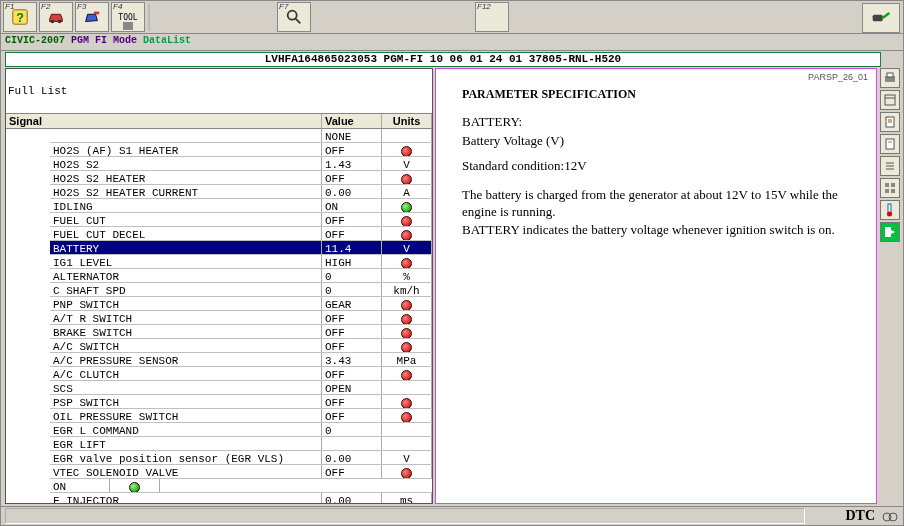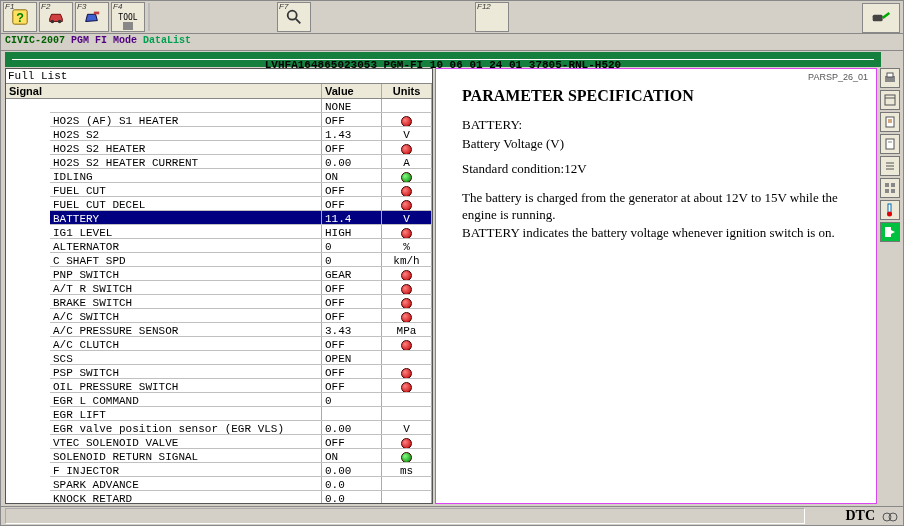--- a/index.html
+++ b/index.html
@@ -8,39 +8,39 @@
   .toolbar-top { height: 33px; display: flex; align-items: center; padding: 7px 2px; background: #d4d0c8; border-bottom: 1px solid #888; position: relative; gap:2px;}
   .tool-btn { width: 34px; height: 30px; border: 1px solid #888; background: #ece9d8; display: flex; flex-direction: column; align-items: center; justify-content: center; font-size: 8px; cursor: pointer; position: relative; }
   .tool-btn .flabel { position: absolute; top: -1px; left: 1px; font-size: 8px; font-style: italic; color: #333; }
   .tool-btn svg { width: 20px; height: 18px; }
   .gap-mark { width: 14px; border-left:2px solid #bbb; height:28px; margin:0 1px;}
   .right-top { position: absolute; right: 3px; top: 2px; }
   .breadcrumb { height: 17px; padding: 1px 4px; font-size: 10px; font-family: 'Courier New', monospace; border-bottom: 1px solid #888; background:#d4d0c8;}
   .breadcrumb .v { color: #006000; font-weight: bold; }
   .breadcrumb .m { color: #500080; font-weight: bold; }
   .breadcrumb .d { color: #00a050; font-weight: bold; }
-  .header-strip { height: 15px; background: #fff; border: 7px solid #15803d; margin: 1px 22px 1px 4px; text-align: center; font-family: 'Courier New', monospace; font-size: 11px; font-weight: bold; line-height: 13px; }
+  .header-strip { height: 15px; background: #fff; border: 1px solid #15803d; margin: 1px 22px 1px 4px; text-align: center; font-family: 'Courier New', monospace; font-size: 11px; font-weight: bold; line-height: 13px; }
   .content { flex: 1; display: flex; gap: 2px; padding: 0 2px 2px 4px; overflow: hidden; }
   .left-pane { width: 428px; border: 1px solid #555; background: #fff; display: flex; flex-direction: column; overflow: hidden; }
-  .full-list-label { font-family: 'Courier New', monospace; font-size: 11px; padding: 1px 2px; background: #fff; border-bottom:1px solid #888;}
+  .full-list-label { font-family: 'Courier New', monospace; font-size: 11px; padding: 16px 2px; background: #fff; border-bottom:1px solid #888;}
   .table-head { display: flex; background: #ece9d8; border-bottom: 1px solid #888; font-weight: bold; font-size: 11px; }
   .table-head .col, .row .col { padding: 1px 3px; border-right: 1px solid #aaa; overflow: hidden; white-space: nowrap; }
   .col-signal { flex: 1; }
   .col-value { width: 60px; text-align: left; }
   .col-units { width: 50px; text-align: center; }
   .table-body { flex: 1; overflow: hidden; font-family: 'Courier New', monospace; font-size: 11px; padding-left: 44px; }
   .row { display: flex; border-bottom: 1px solid #c0c0c0; height: 14px; line-height: 14px; }
   .row.selected { background: #000080; color: #fff; }
   .row.selected .col-value, .row.selected .col-units { background:#000080; color:#fff;}
   .dot { display:inline-block; width:11px; height:11px; border-radius:50%; vertical-align:middle; border:1px solid #400; }
   .dot.red { background: radial-gradient(circle at 35% 35%, #ff8080, #c00000); }
   .dot.green { background: radial-gradient(circle at 35% 35%, #80ff80, #008000); }
   .right-pane { flex: 1; border: 1px solid #d946ef; background: #fff; padding: 8px 26px; font-family: 'Times New Roman', serif; font-size: 13px; position: relative; }
   .right-pane .tag { position: absolute; top: 3px; right: 8px; font-size: 9px; font-family: Arial; color:#555;}
-  .right-pane h2 { font-size: 16px; font-weight: bold; margin-bottom: 12px; margin-top:10px;}
+  .right-pane h2 { font-size: 12px; font-weight: bold; margin-bottom: 12px; margin-top:10px;}
   .right-pane p { margin-bottom: 2px; line-height: 1.3; }
   .side-toolbar { width: 22px; display: flex; flex-direction: column; gap: 2px; align-items:center; padding-top:0;}
   .side-btn { width: 20px; height: 20px; border: 1px solid #777; background: #ece9d8; cursor: pointer; display:flex; align-items:center; justify-content:center;}
   .side-btn svg { width:14px; height:14px;}
   .side-btn.green-bg { background:#00c040;}
   .status-bar { height: 19px; border-top: 1px solid #888; display: flex; align-items: center; padding: 0 4px; background:#d4d0c8;}
   .status-bar .filler { flex:1; border:1px inset #fff; height:16px; margin-right:40px;}
   .status-bar .dtc { font-size: 14px; font-weight: bold; font-family:'Times New Roman',serif; margin-right:6px;}
   .status-bar .tray { width:18px; height:15px; display:inline-block;}
 </style>
@@ -237,21 +237,20 @@
             <div class="col col-signal">EGR valve position sensor (EGR VLS)</div>
             <div class="col col-value">0.00</div>
             <div class="col col-units">V</div>
           </div>
           <div class="row">
             <div class="col col-signal">VTEC SOLENOID VALVE</div>
             <div class="col col-value">OFF</div>
             <div class="col col-units"><span class="dot red"></span></div>
           </div>
           <div class="row">
-            <div class="col col-signal">SOLENOID RETURN SIGNAL</div>
             <div class="col col-value">ON</div>
             <div class="col col-units"><span class="dot green"></span></div>
           </div>
           <div class="row">
             <div class="col col-signal">F INJECTOR</div>
             <div class="col col-value">0.00</div>
             <div class="col col-units">ms</div>
           </div>
           <div class="row">
             <div class="col col-signal">SPARK ADVANCE</div>

